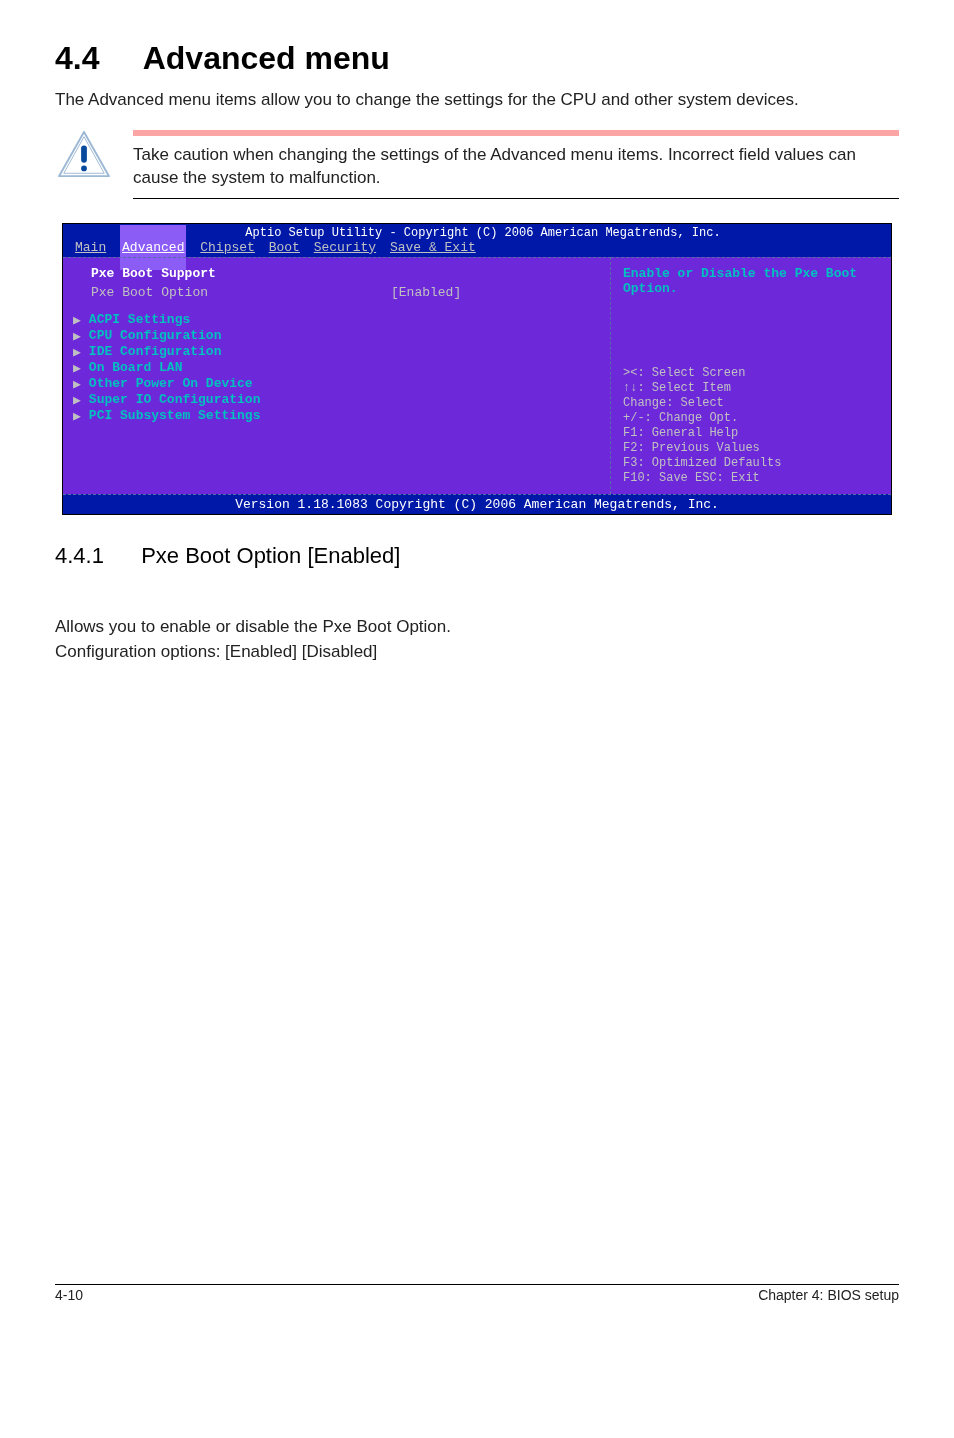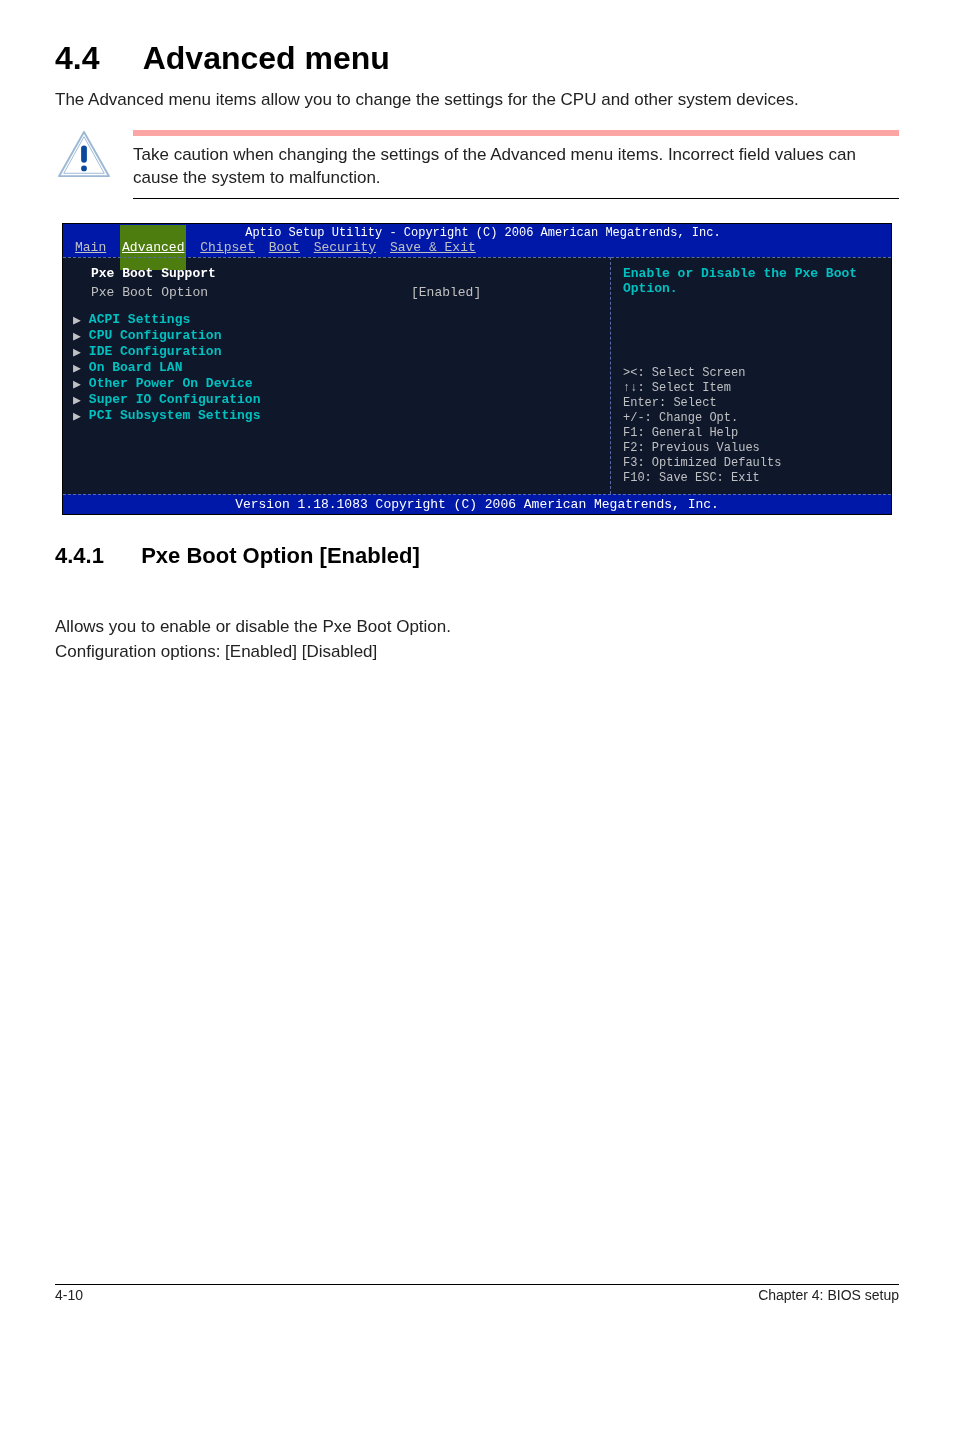--- a/index.html
+++ b/index.html
@@ -67,30 +67,30 @@
     .bios-menubar {
       background: #0018a8;
       color: #bfc0c2;
       padding: 0 12px 2px 12px;
       font-size: 13px;
     }
     .bios-menubar span {
       margin-right: 6px;
     }
     .bios-menubar .sel {
-      background: #4d7c0f;
+      background: #8b5cf6;
       color: #fff;
       padding: 15px 2px;
     }
     .bios-menubar .underline {
       text-decoration: underline;
     }
     .bios-main {
       display: flex;
-      background: #0f172a;
+      background: #6d28d9;
       min-height: 220px;
     }
     .bios-left {
       flex: 1;
       padding: 8px 12px 8px 10px;
       color: #c0c0c0;
       border-top: 1px dashed #5a6aa8;
       border-right: 1px dashed #5a6aa8;
       position: relative;
     }
@@ -100,21 +100,20 @@
       color: #00c0c0;
       border-top: 1px dashed #5a6aa8;
       font-weight: bold;
     }
     .bios-left .highlight {
       color: #fff;
       font-weight: bold;
     }
     .bios-left .row {
       display: flex;
-      gap: 20px;
     }
     .bios-left .option-label {
       width: 300px;
       color: #c0c0c0;
     }
     .bios-left .option-val {
       color: #c0c0c0;
     }
     .bios-left .submenu {
       color: #00c0c0;
@@ -141,21 +140,21 @@
     .bios-bottom {
       background: #0018a8;
       color: #fff;
       text-align: center;
       padding: 2px 0;
       font-size: 13px;
       border-top: 1px dashed #5a6aa8;
     }
     .subsection-title {
       font-size: 22px;
-      font-weight: bold;
+      font-weight: normal;
       margin: 28px 0 12px 0;
     }
     .subsection-num {
       display: inline-block;
       width: 80px;
     }
     .footer {
       display: flex;
       justify-content: space-between;
       font-size: 14px;
@@ -231,21 +230,21 @@
       <div class="submenu">
           <span class="arrow">▶</span>
           <span>PCI Subsystem Settings</span>
         </div>
     </div>
     <div class="bios-right">
       <div class="help-top">Enable or Disable the Pxe Boot Option.</div>
       <div class="help-keys">
         <div>&gt;&lt;: Select Screen</div>
         <div>↑↓: Select Item</div>
-        <div>Enter: Select</div>
+        <div>Change: Select</div>
         <div>+/-: Change Opt.</div>
         <div>F1: General Help</div>
         <div>F2: Previous Values</div>
         <div>F3: Optimized Defaults</div>
         <div>F10: Save  ESC: Exit</div>
       </div>
     </div>
   </div>
   <div class="bios-bottom">Version 1.18.1083 Copyright (C) 2006 American Megatrends, Inc.</div>
 </div>

